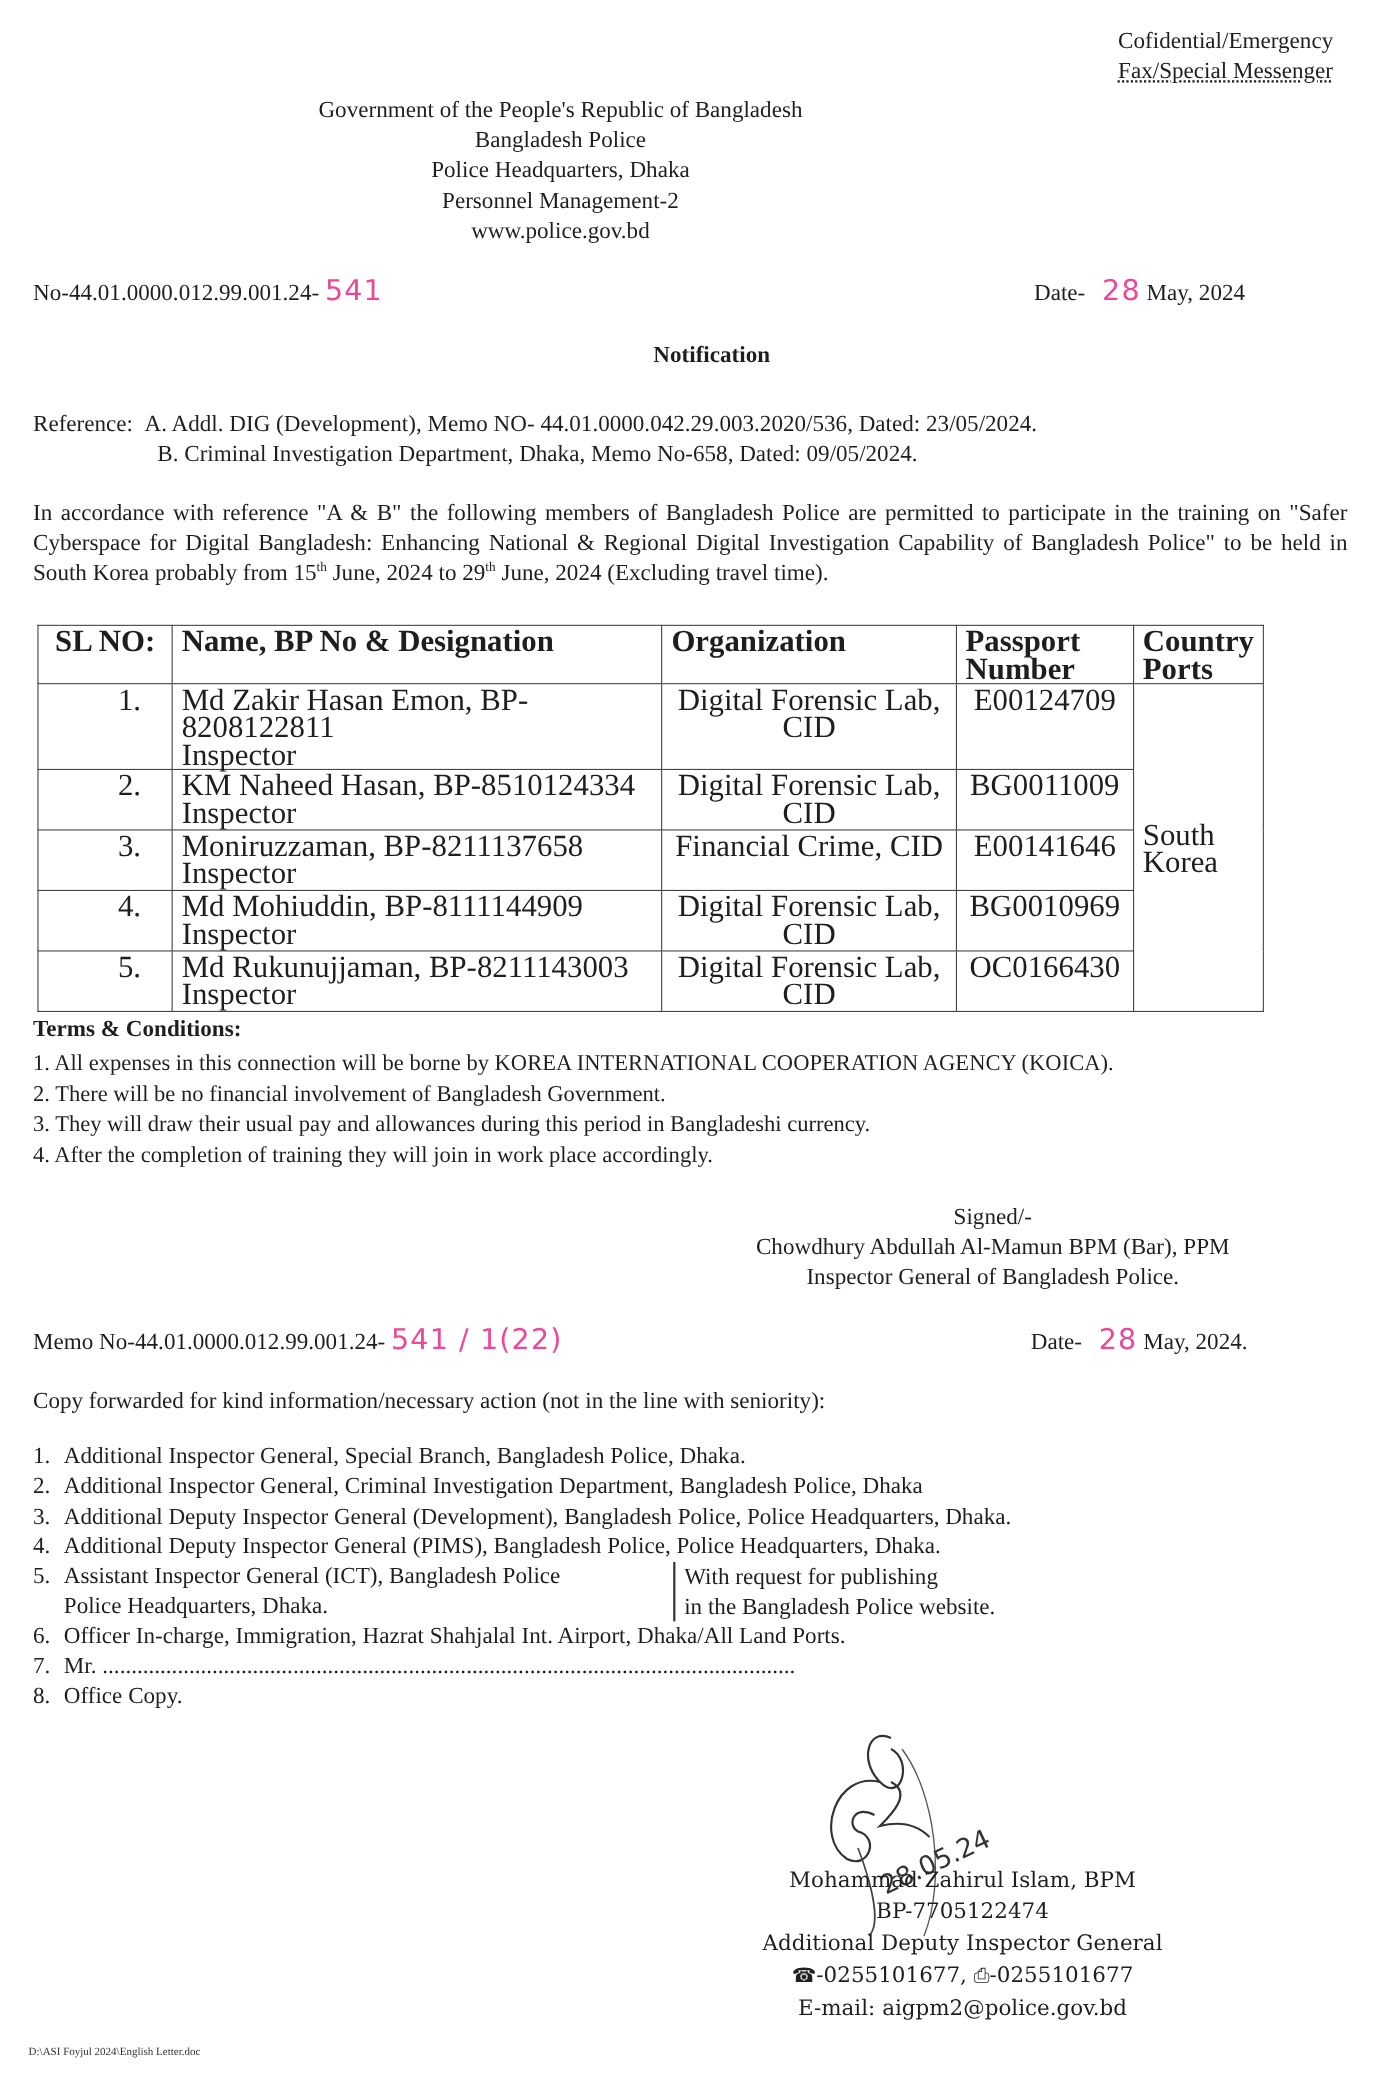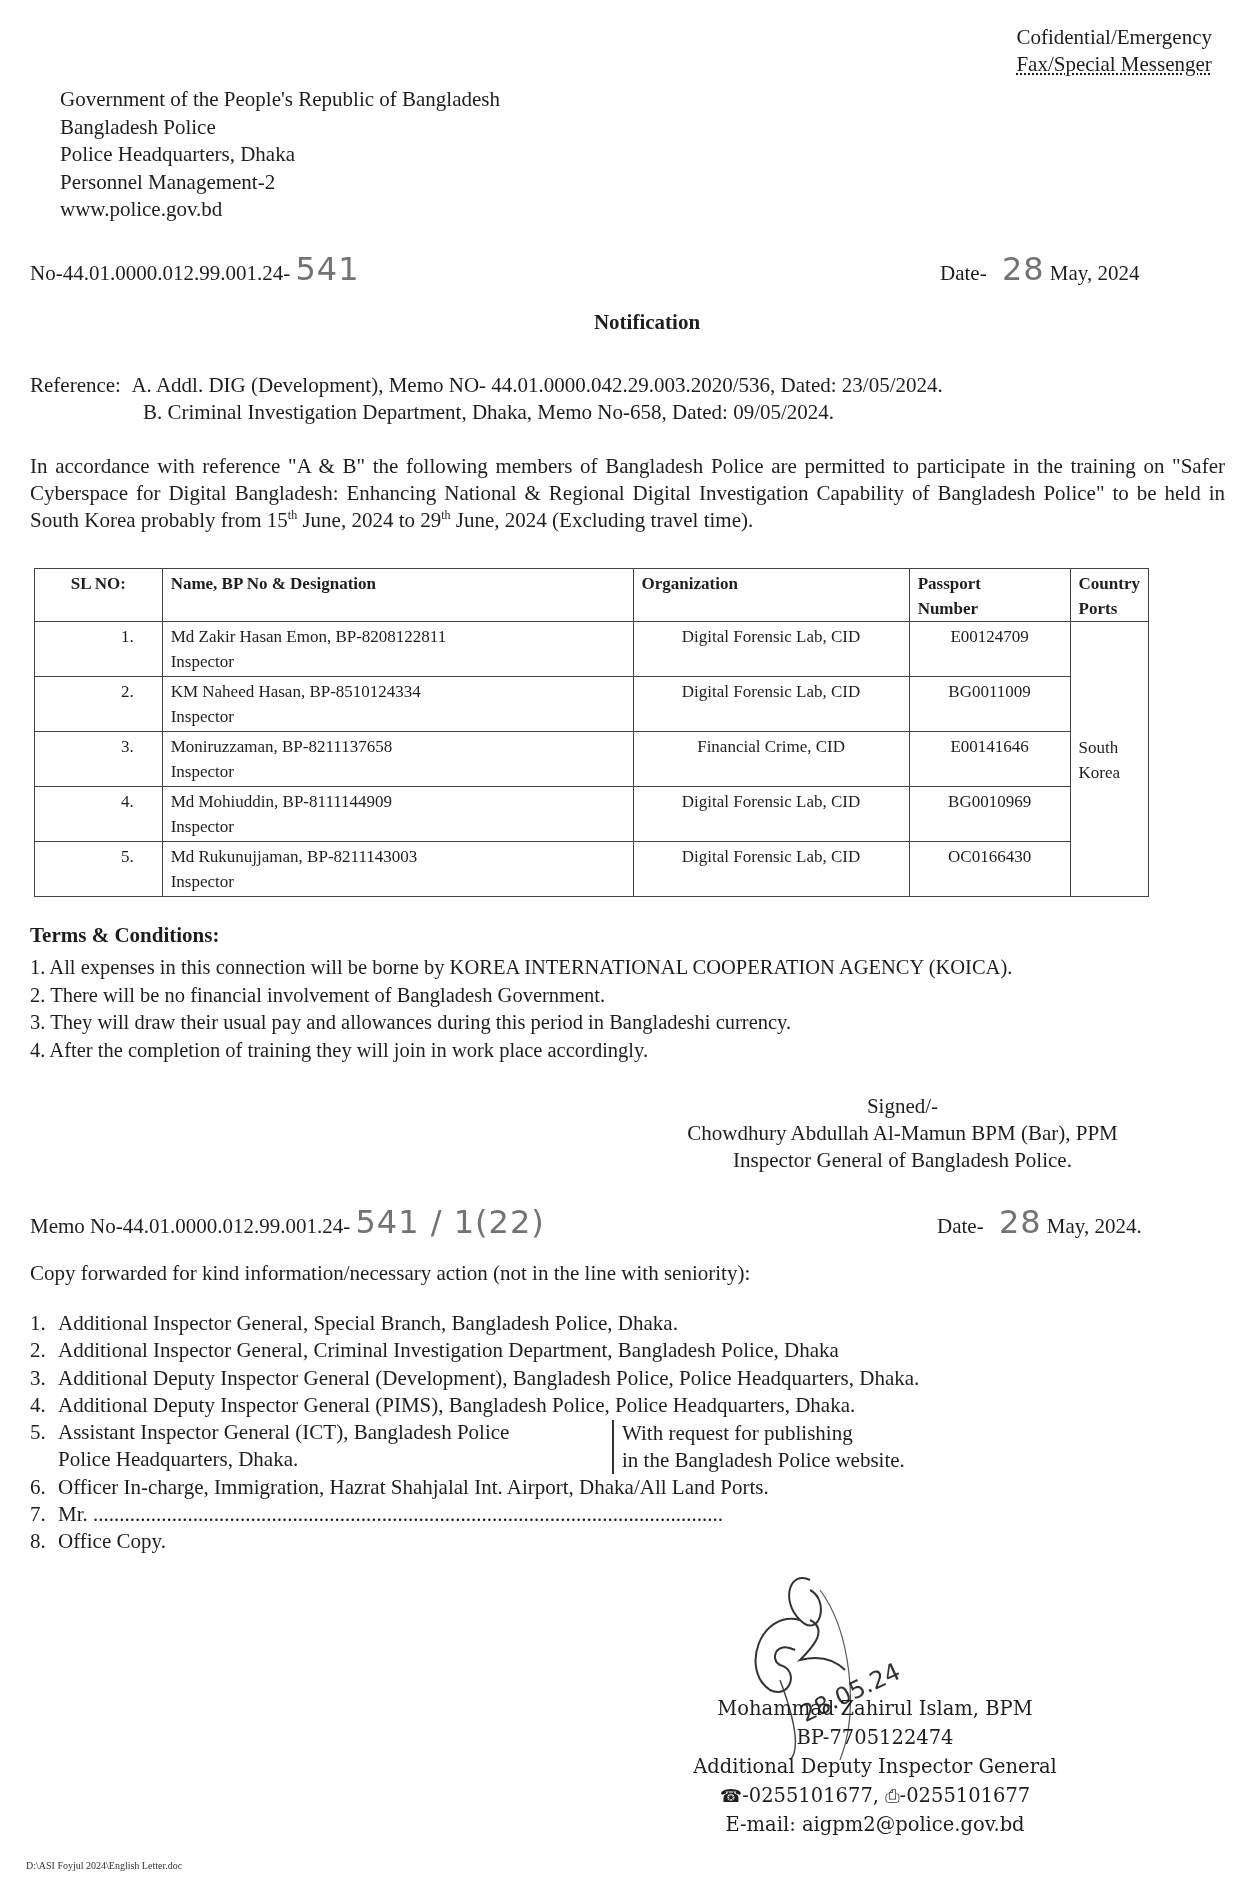--- a/index.html
+++ b/index.html
@@ -2,33 +2,33 @@
 <html><head>
 <meta charset="utf-8">
 <style>
   html, body { margin: 0; padding: 0; background: #ffffff; }
   body {
     width: 1254px; height: 1896px; position: relative; overflow: hidden;
     font-family: "Liberation Serif", "DejaVu Serif", serif;
     color: #1e1e1e; font-size: 21px;
   }
   .abs { position: absolute; white-space: nowrap; }
-  .hand { font-family: "DejaVu Sans", sans-serif; font-size: 32px; color: #737373; letter-spacing: 1px; }
+  .hand { font-family: "DejaVu Sans", sans-serif; font-size: 26px; color: #ec4899; letter-spacing: 1px; }
   .conf { right: 42px; top: 24px; text-align: left; font-size: 21px; line-height: 27px; }
   .conf .u { text-decoration: underline; text-decoration-style: dotted; }
-  .header { left: 0; width: 999px; top: 86px; font-size: 21px; line-height: 27.5px; padding-left: 40px; }
+  .header { left: 0; width: 999px; top: 86px; text-align: center; font-size: 21px; line-height: 27.5px; }
   .header div { padding-left: 20px; }
   .bold { font-weight: bold; }
   .ref { left: 30px; top: 372px; line-height: 27px; }
   .ref .indent { padding-left: 113px; }
   .para { left: 30px; top: 453px; width: 1195px; white-space: normal; line-height: 27px; text-align: justify; }
   sup { font-size: 12px; line-height: 0; }
   table.members {
     position: absolute; left: 34px; top: 568px; width: 1115px;
-    border-collapse: collapse; font-size: 17px;
+    border-collapse: collapse; font-size: 28px;
   }
   table.members th, table.members td {
     border: 1.5px solid #444; vertical-align: top; padding: 2px 8px 0 8px; line-height: 25px;
   }
   table.members th { font-weight: bold; text-align: left; height: 50px; }
   table.members td { height: 52px; }
   .c-sl { width: 92px; text-align: right; padding-right: 28px !important; }
   .c-name { width: 460px; }
   .c-org { width: 262px; text-align: center; margin-top: 39px; }
   .c-pass { width: 145px; text-align: center; }

